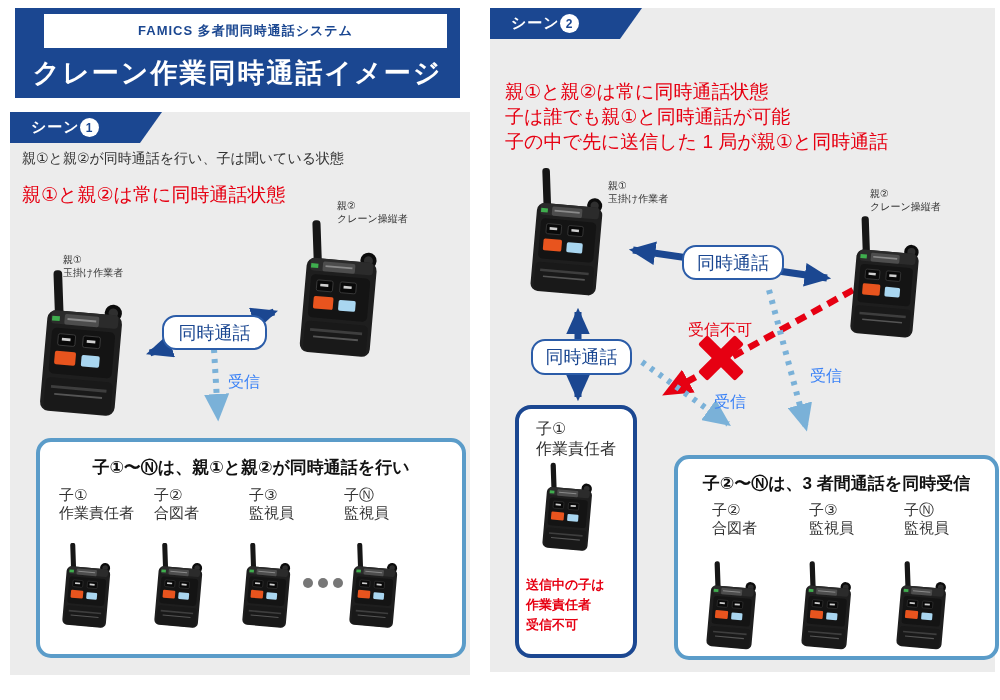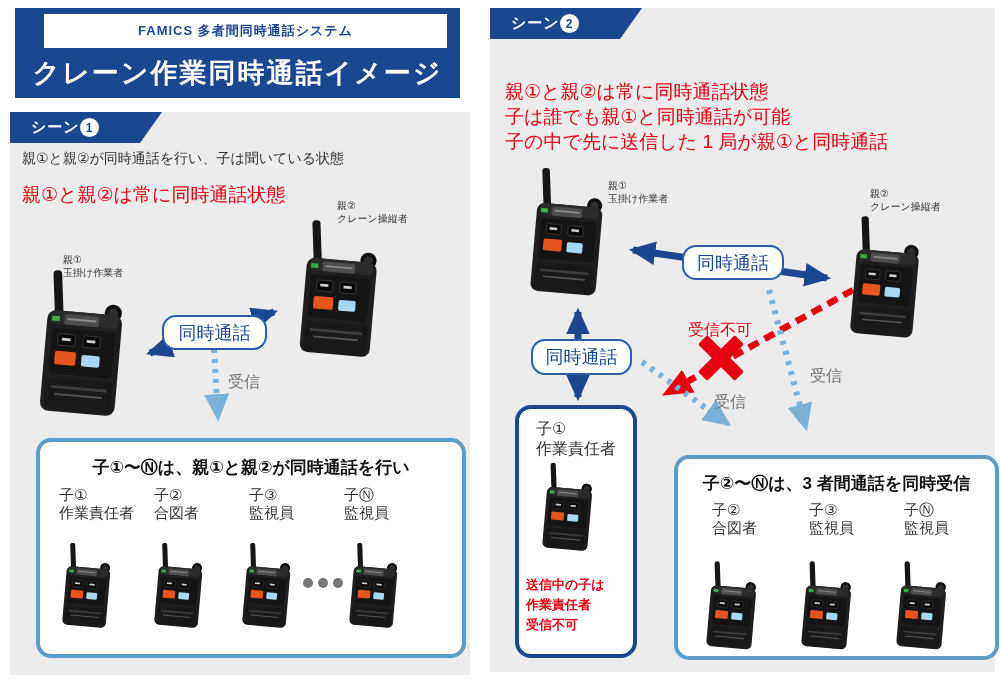--- a/index.html
+++ b/index.html
@@ -22,21 +22,21 @@
     font-weight:bold;font-size:15px;letter-spacing:1px;}
   .tab-circle{width:19px;height:19px;border-radius:50%;background:#fff;color:#1b4791;
     font-size:12px;font-weight:bold;display:flex;align-items:center;justify-content:center;letter-spacing:0;}
 
   .desc{position:absolute;font-size:14px;color:#333;white-space:nowrap;}
   .desc2{position:absolute;font-size:19px;color:#333;white-space:nowrap;}
   .rednote{position:absolute;font-size:19px;color:#e60012;white-space:nowrap;}
   .unit-label{position:absolute;font-size:10px;color:#333;line-height:1.25;white-space:nowrap;}
   .talkbox{position:absolute;background:#fff;border:2px solid #2b5ca8;border-radius:14px;
     color:#1b4791;font-size:18px;display:flex;align-items:center;justify-content:center;white-space:nowrap;}
-  .receive-label{position:absolute;font-size:16px;color:#737373;white-space:nowrap;}
+  .receive-label{position:absolute;font-size:16px;color:#3b82f6;white-space:nowrap;}
   .noreceive-label{position:absolute;font-size:16px;color:#e60012;white-space:nowrap;}
 
   .childbox{position:absolute;background:#fff;border:4px solid #5b9cc9;border-radius:15px;box-sizing:border-box;}
   .child1box{position:absolute;background:#fff;border:4px solid #1b4791;border-radius:16px;box-sizing:border-box;}
   .boxtitle{position:absolute;left:0;right:0;text-align:center;font-weight:bold;font-size:17px;color:#111;white-space:nowrap;}
   .col-label{position:absolute;font-size:15px;color:#333;line-height:1.22;white-space:nowrap;}
   .boxfooter{position:absolute;left:0;right:0;text-align:center;font-size:17px;color:#222;white-space:nowrap;}
   .warning{position:absolute;font-weight:bold;font-size:13px;color:#e60012;line-height:1.53;white-space:nowrap;}
   .dots{position:absolute;display:flex;gap:5px;align-items:center;}
   .dot{width:10px;height:10px;border-radius:50%;background:#777;}

